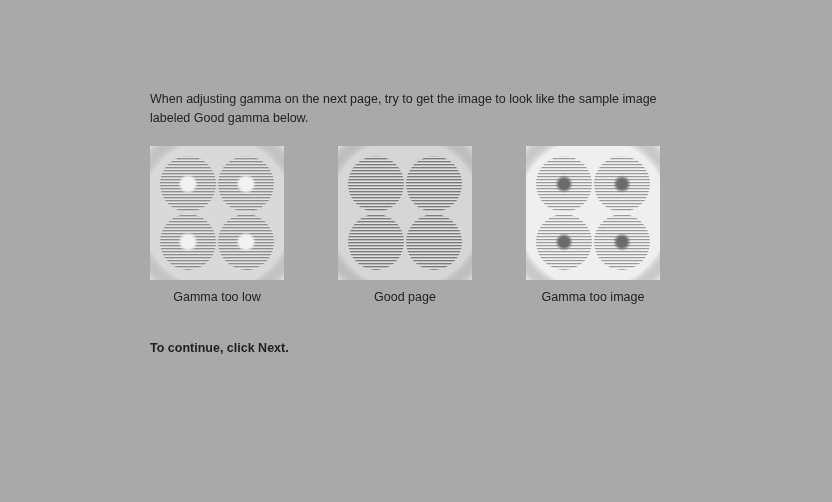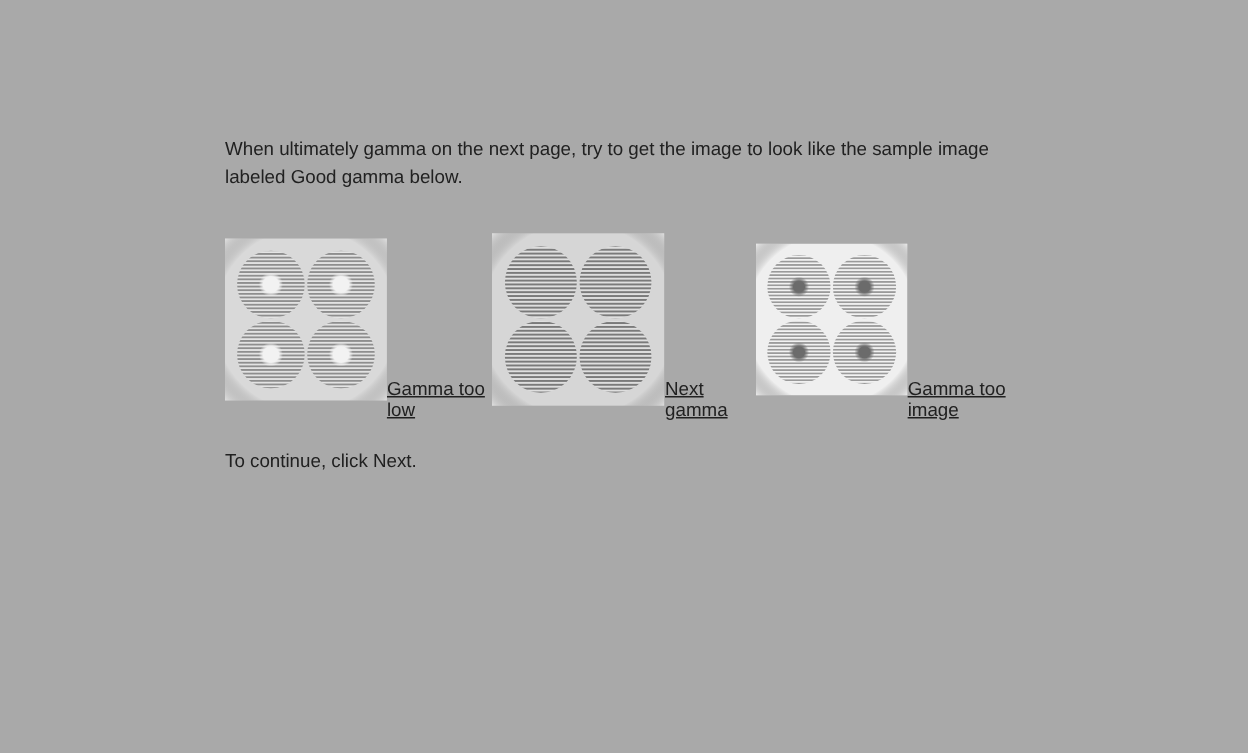--- a/index.html
+++ b/index.html
@@ -24,52 +24,52 @@
       margin-bottom: 18px;
     }
     .samples {
       display: flex;
       justify-content: space-between;
       width: 510px;
       margin-top: 6px;
     }
     .sample {
       display: flex;
-      flex-direction: row;
-      align-items: flex-end;
-      text-decoration: underline;
+      flex-direction: column;
+      align-items: center;
     }
     .thumb {
       width: 134px;
       height: 134px;
       position: relative;
       display: block;
     }
     .caption {
       margin-top: 10px;
       font-size: 12.5px;
     }
     .foot {
-      margin-top: 20px;
+      margin-top: 37px;
+      font-weight: bold;
     }
 
     
     .thumb svg {
       width: 100%;
       height: 100%;
       display: block;
     }
   </style>
 </head>
 <body>
 
 <div class="content">
 
 
-  <p class="para">When ultimately gamma on the next page, try to get the image to look like the sample image labeled Good gamma below.</p>
+  <p class="para">When adjusting gamma on the next page, try to get the image to look like the sample image labeled Good gamma below.</p>
 
   <div class="samples">
 
     <div class="sample">
       <span class="thumb">
         <svg viewBox="0 0 134 134">
           <defs>
             <pattern id="stripeLow" patternUnits="userSpaceOnUse" width="134" height="3">
               <rect width="134" height="1.6" fill="#8e8e8e"></rect>
               <rect y="1.6" width="134" height="1.4" fill="#e4e4e4"></rect>
@@ -115,21 +115,21 @@
             </radialGradient>
           </defs>
           <rect width="134" height="134" fill="#d6d6d6"></rect>
           <circle cx="38" cy="38" r="28" fill="url(#stripeGood)"></circle>
           <circle cx="96" cy="38" r="28" fill="url(#stripeGood)"></circle>
           <circle cx="38" cy="96" r="28" fill="url(#stripeGood)"></circle>
           <circle cx="96" cy="96" r="28" fill="url(#stripeGood)"></circle>
           <rect width="134" height="134" fill="url(#vigGood)"></rect>
         </svg>
       </span>
-      <span class="caption">Next gamma</span>
+      <span class="caption">Good page</span>
     </div>
 
     <div class="sample">
       <span class="thumb">
         <svg viewBox="0 0 134 134">
           <defs>
             <pattern id="stripeHigh" patternUnits="userSpaceOnUse" width="134" height="3">
               <rect width="134" height="1.5" fill="#9a9a9a"></rect>
               <rect y="1.5" width="134" height="1.5" fill="#f2f2f2"></rect>
             </pattern>

